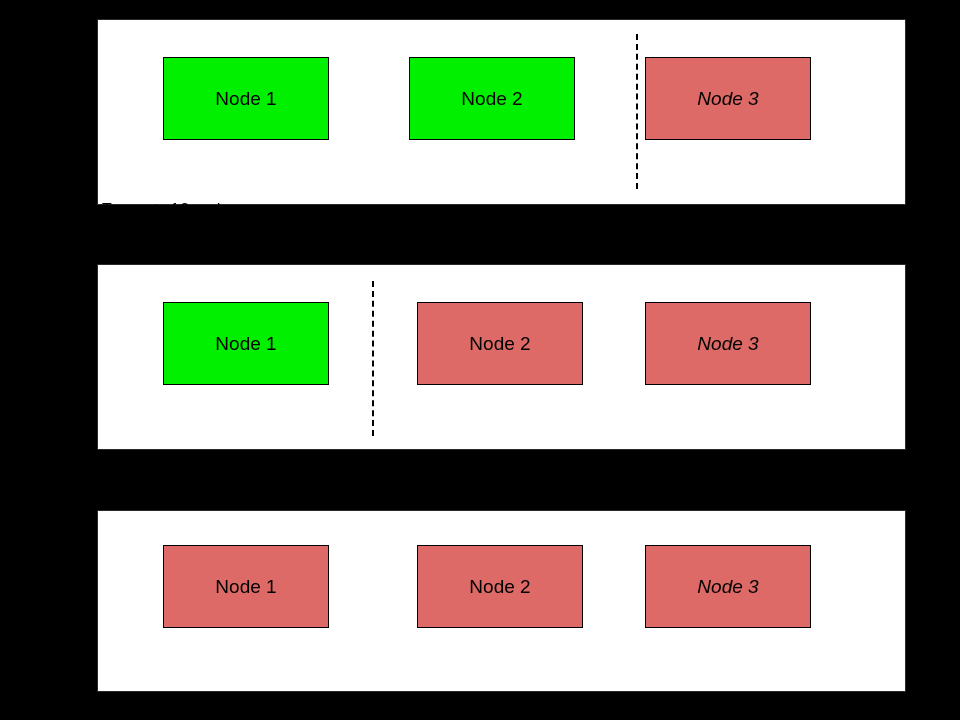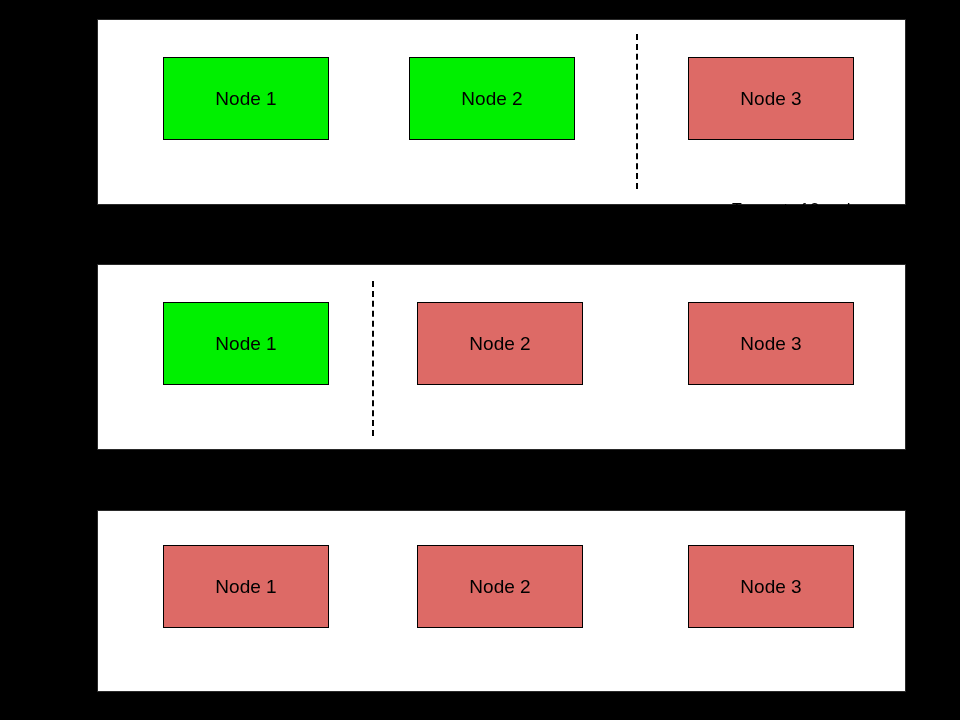--- a/index.html
+++ b/index.html
@@ -39,35 +39,35 @@
   }
   .status-up   { background: var(--node-up,   #00f000); }
   .status-down { background: var(--node-down, #dd6a66); }
 
   .panel-1 .node, .panel-2 .node { top: 37px; }
   .panel-3 .node { top: 34px; }
 
   .pos-n1 { left: 65px; }
   .panel-1 .pos-n2 { left: 311px; }
   .panel-2 .pos-n2, .panel-3 .pos-n2 { left: 319px; }
-  .pos-n3 { left: 590px; }
+  .pos-n3 { left: 547px; font-style: italic; }
 
   .divider {
     position: absolute;
     width: 0;
     border-left: 2px dashed #000000;
     height: 155px;
   }
   .panel-1 .divider { left: 538px; top: 14px; }
   .panel-2 .divider { left: 274px; top: 16px; }
 
   .caption {
     position: absolute;
-    left: 12px; width: 100%;
-    text-align: right;
+    left: 4px; width: 100%;
+    text-align: left;
     font-size: 16px;
     line-height: 22px;
     color: #000000;
     white-space: pre;
   }
   .panel-1 .caption { top: 135px; }
   .panel-2 .caption { top: 139px; }
   .panel-3 .caption { top: 134px; }
 </style>
 </head>

